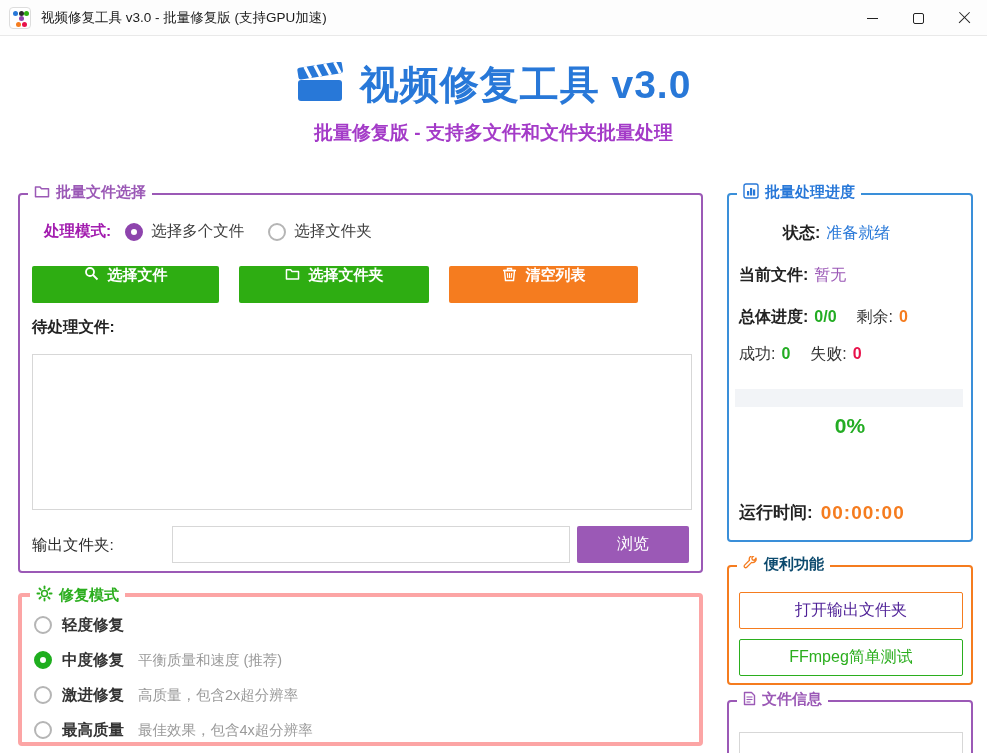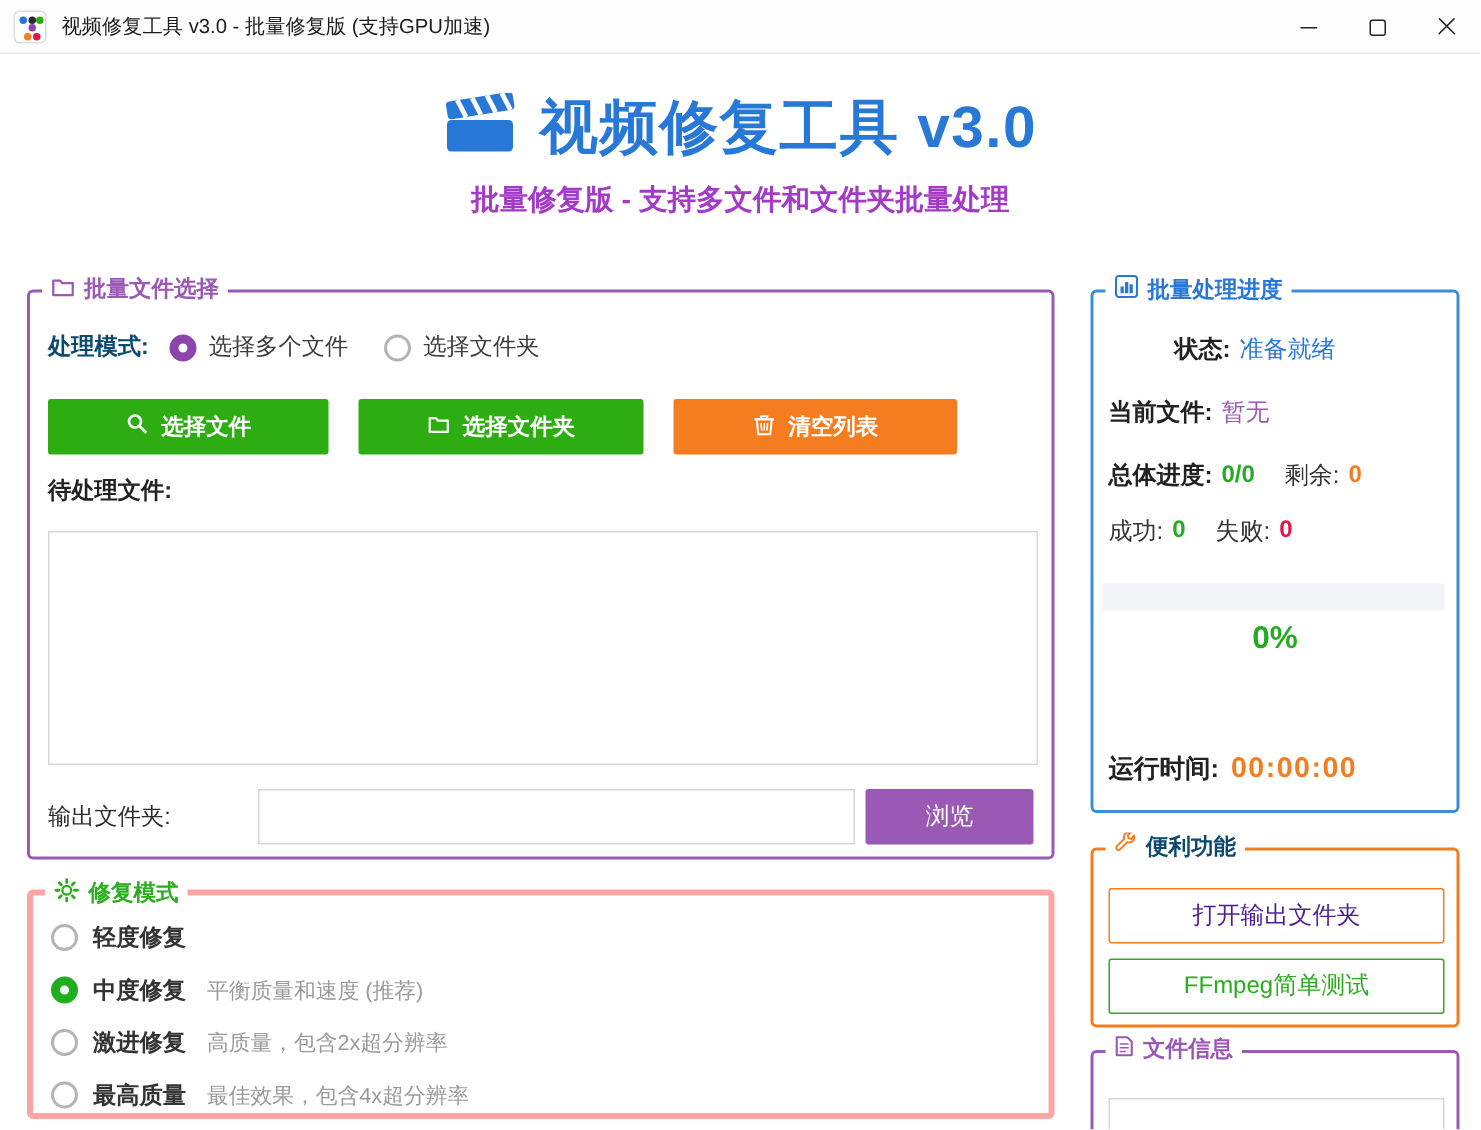--- a/index.html
+++ b/index.html
@@ -35,30 +35,30 @@
   .legend { position:absolute; top:-12px; left:8px; background:#fff; padding:0 6px; display:flex;
             align-items:center; gap:6px; font-size:15px; font-weight:600; }
   .g-purple { border:2px solid #9b59b6; } .g-purple>.legend { color:#9b59b6; }
   .g-green  { border:4px solid #fca5a5; } .g-green>.legend  { color:#2bae1e; }
   .g-blue   { border:2px solid #3a8fd9; } .g-blue>.legend   { color:#2878d8; }
   .g-orange { border:2px solid #f57c1f; } .g-orange>.legend { color:#0c4a6e; }
 
   
   .mode-row { position:absolute; top:26px; left:12px; display:flex; align-items:center; gap:10px;
               font-size:15.5px; }
-  .mode-label { font-weight:bold; color:#0c4a6e; margin-right:4px; }
+  .mode-label { font-weight:bold; color:#a21caf; margin-right:4px;margin-left:12px; }
   .radio { width:18px; height:18px; border-radius:50%; background:#fff; border:2px solid #b5b5b5; flex:0 0 auto; }
   .radio.sel-purple { border:6px solid #8e44ad; }
   .radio.sel-green  { border:6px solid #1fae1f; }
   .radio-label { color:#3c3c3c; }
   .radio-item { display:flex; align-items:center; gap:8px; margin-right:14px; }
 
   .btn-row { position:absolute; top:71px; left:0; width:100%; height:37px; }
   .btn { position:absolute; height:37px; border:none; border-radius:2px; color:#fff; font-size:15px;
-         font-weight:bold; display:flex; align-items:center; justify-content:center; gap:9px; cursor:pointer;
+         font-weight:bold; display:flex; align-items:flex-start; justify-content:center; gap:9px; cursor:pointer;
          font-family:inherit; }
   .btn-green  { background:#2ead12; }
   .btn-orange { background:#f57c1f; }
 
   .block-label { position:absolute; left:12px; font-size:15.5px; font-weight:bold; color:#222; }
   .file-listbox { position:absolute; top:159px; left:12px; width:660px; height:156px; background:#fff;
                   border:1px solid #d7d7d7; }
   .output-row { position:absolute; top:331px; left:12px; width:661px; height:37px; }
   .output-label { position:absolute; left:0; top:0; height:37px; line-height:37px; font-size:15.5px; color:#2c2c2c; }
   .output-input { position:absolute; left:140px; top:0; width:398px; height:37px; border:1px solid #d7d7d7;

